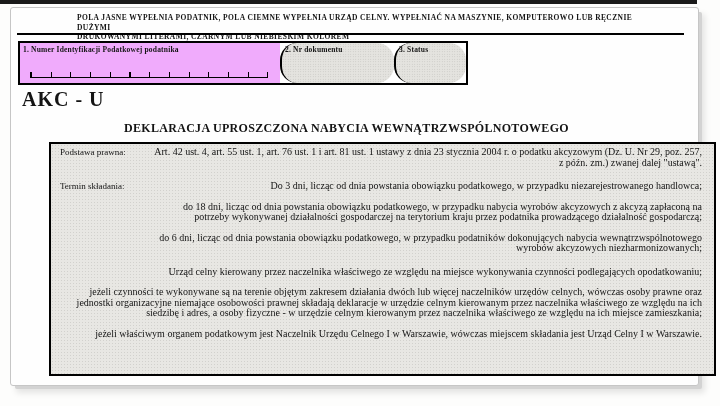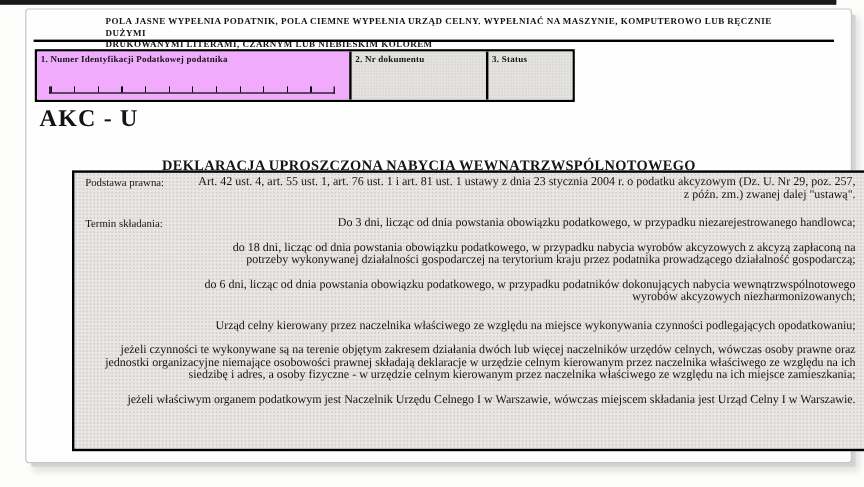--- a/index.html
+++ b/index.html
@@ -1,50 +1,50 @@
 <!DOCTYPE html>
 <html><head>
 <meta charset="utf-8">
 <style>
   * { margin:0; padding:0; box-sizing:border-box; }
   html,body { width:720px; height:406px; overflow:hidden; background:#fdfdfc;
     font-family:"Liberation Serif","DejaVu Serif",serif; color:#141414; }
 
   .top-scan-bar { position:absolute; left:0; top:0; width:697px; height:4px; background:#1a1a1a; }
 
-  .form-card { position:absolute; left:21px; top:7px; width:689px; height:379px;
+  .form-card { position:absolute; left:10px; top:7px; width:689px; height:379px;
     background:#fefefe; border:1px solid #c6c6c6; border-radius:3px;
     box-shadow:4px 4px 0 -1px #d3d3d3, 6px 7px 6px rgba(0,0,0,0.10); }
 
   .fill-instructions { position:absolute; left:66px; top:5px; width:560px;
     font-size:7.5px; font-weight:bold; line-height:9.5px; letter-spacing:0.4px; }
 
   .header-rule { position:absolute; left:6px; top:25px; width:667px; height:0;
     border-top:2px solid #000; }
 
   .fields-row { position:absolute; left:7px; top:33px; width:450px; height:44px;
     display:flex; border:2px solid #000; background:#fff; }
   .field-box { position:relative; height:100%; }
   .field-box .field-label { padding:2px 3px; font-size:7.5px; font-weight:bold; letter-spacing:0.2px; }
   .field-nip { flex:0 0 260px; background:#f0abfc; }
   .field-shaded { background-color:#e4e3df;
     background-image:radial-gradient(#c3c2be 0.7px, transparent 0.8px);
-    background-size:2.5px 2.5px; }
+    background-size:2.5px 2.5px;border-radius:17px; }
   .field-doc { flex:0 0 114px; border-left:2px solid #000; }
   .field-status { flex:1; border-left:2px solid #000; }
 
   .nip-ruler { position:absolute; left:10px; right:12px; bottom:5px; height:6px;
     border-bottom:1.5px solid #000; border-left:1px solid #000; border-right:1px solid #000;
     background-image:repeating-linear-gradient(to right, #000 0 1px, transparent 1px 19.7px); }
 
   .form-symbol { position:absolute; left:11px; top:80px; font-size:20px; font-weight:bold;
     letter-spacing:1px; }
 
   .form-title { position:absolute; left:0; right:16px; top:113px; text-align:center;
-    font-size:12px; font-weight:bold; letter-spacing:0.3px;margin-top:10px; }
+    font-size:12px; font-weight:bold; letter-spacing:0.3px; }
 
   .legal-table { position:absolute; left:6px; top:134px; width:667px; height:234px;
     border:2px solid #000; overflow:hidden;
     background-color:#e8e7e3;
     background-image:radial-gradient(#d2d1cd 0.6px, transparent 0.7px);
     background-size:3px 3px;margin-left:32px; }
 
   .info-row { display:flex; padding-top:3px; }
   .info-label { flex:0 0 101px; padding-left:9px; font-size:9px; line-height:10.5px; }
   .info-content { flex:1; padding-right:12px; }

